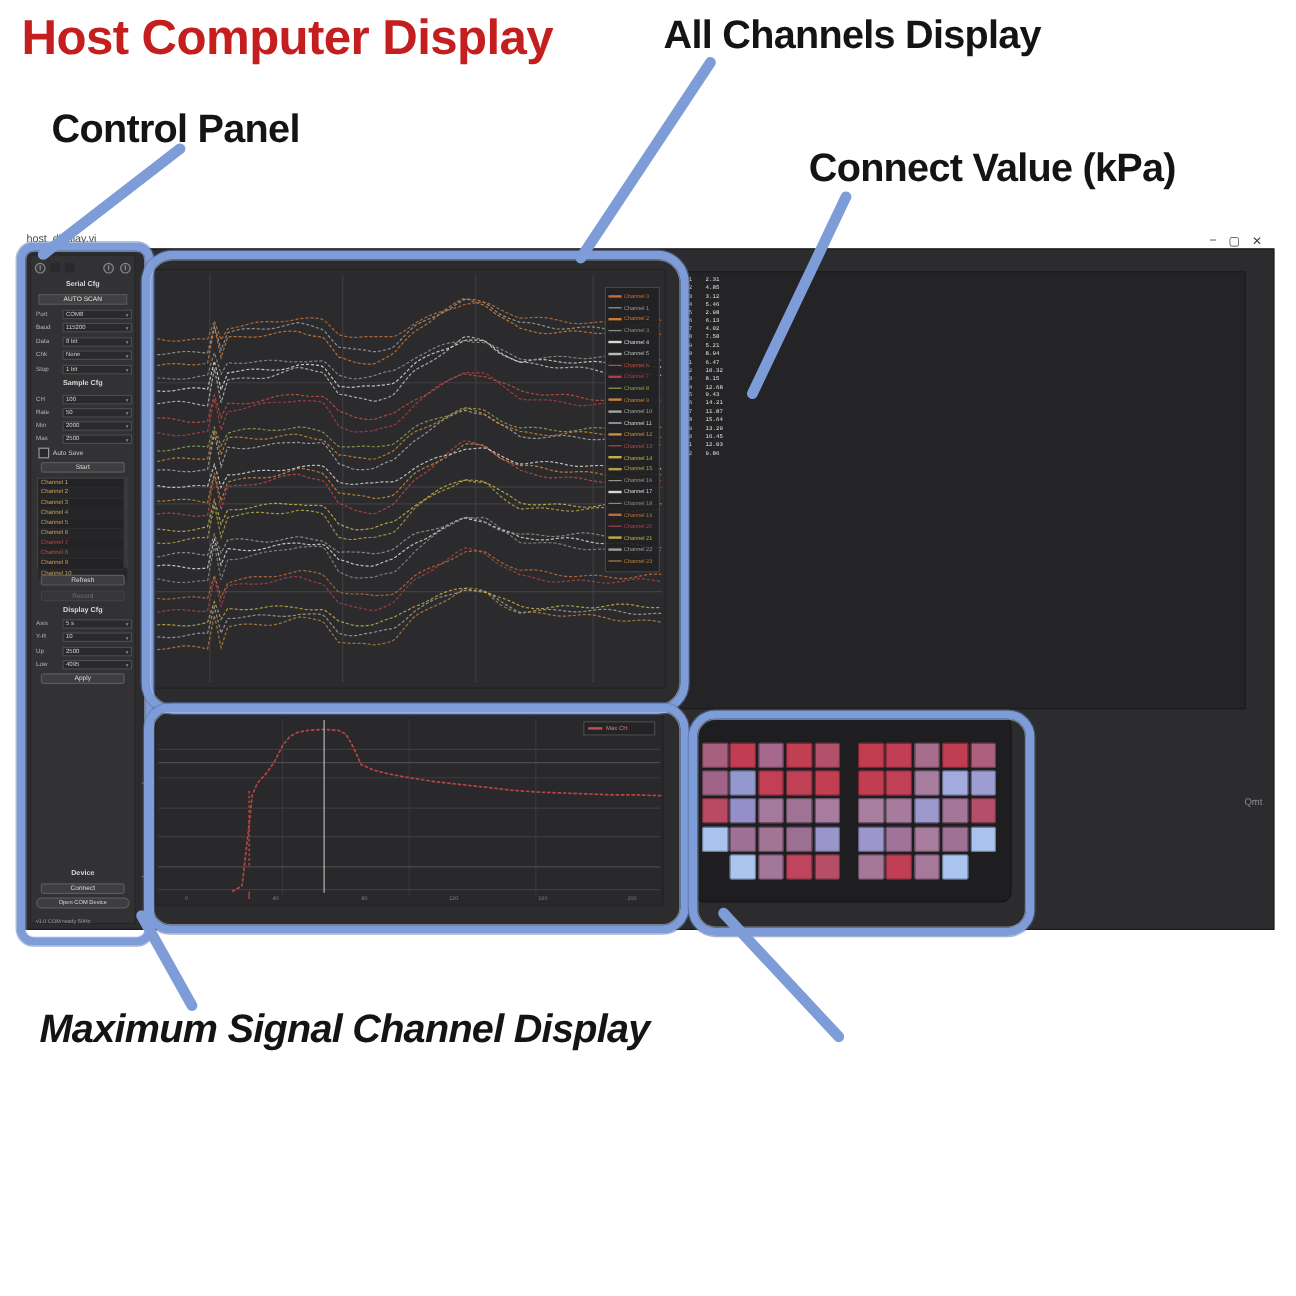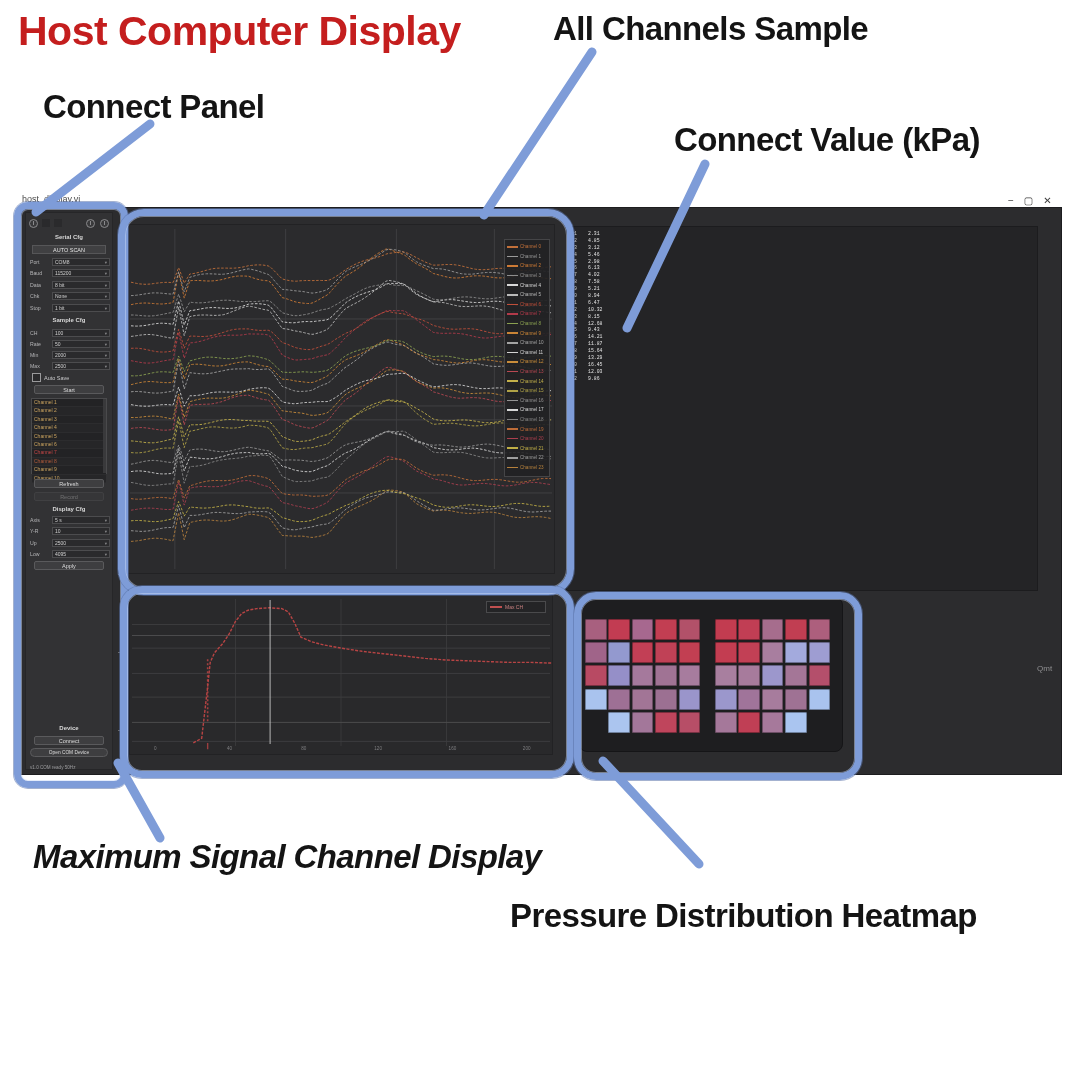--- a/index.html
+++ b/index.html
@@ -78,25 +78,24 @@
           border:1px solid #151517;border-radius:8px;box-sizing:border-box;}
   .hm-cell{position:absolute;width:21.5px;height:21px;border-radius:1.5px;
            box-shadow:inset 0 0 0 1px rgba(0,0,0,.35);}
   svg{display:block;}
 </style>
 </head>
 <body>
 <div class="page">
 
   <div class="fig-title" style="color: rgb(196, 30, 30);">Host Computer Display</div>
-  <div class="ann" style="left:43px;top:88px;">Connect Panel</div>
-  <div class="ann" style="left:553px;top:10px;">All Channels Sample</div>
+  <div class="ann" style="left:43px;top:88px;">Control Panel</div>
+  <div class="ann" style="left:553px;top:10px;">All Channels Display</div>
   <div class="ann" style="left:674px;top:121px;">Connect Value (kPa)</div>
   <div class="ann" style="left:33px;top:838px;font-style:italic;">Maximum Signal Channel Display</div>
-  <div class="ann" style="left:510px;top:897px;">Pressure Distribution Heatmap</div>
 
   <svg class="callouts" viewBox="0 0 1080 1080">
     <g stroke="#7e9cd8" stroke-width="9" stroke-linecap="round" fill="none">
       <path d="M150,124 L36,212"></path>
       <path d="M592,52 L484,215"></path>
       <path d="M705,164 L627,328"></path>
       <path d="M118,763 L160,838"></path>
       <path d="M603,761 L699,864"></path>
     </g>
   </svg>

